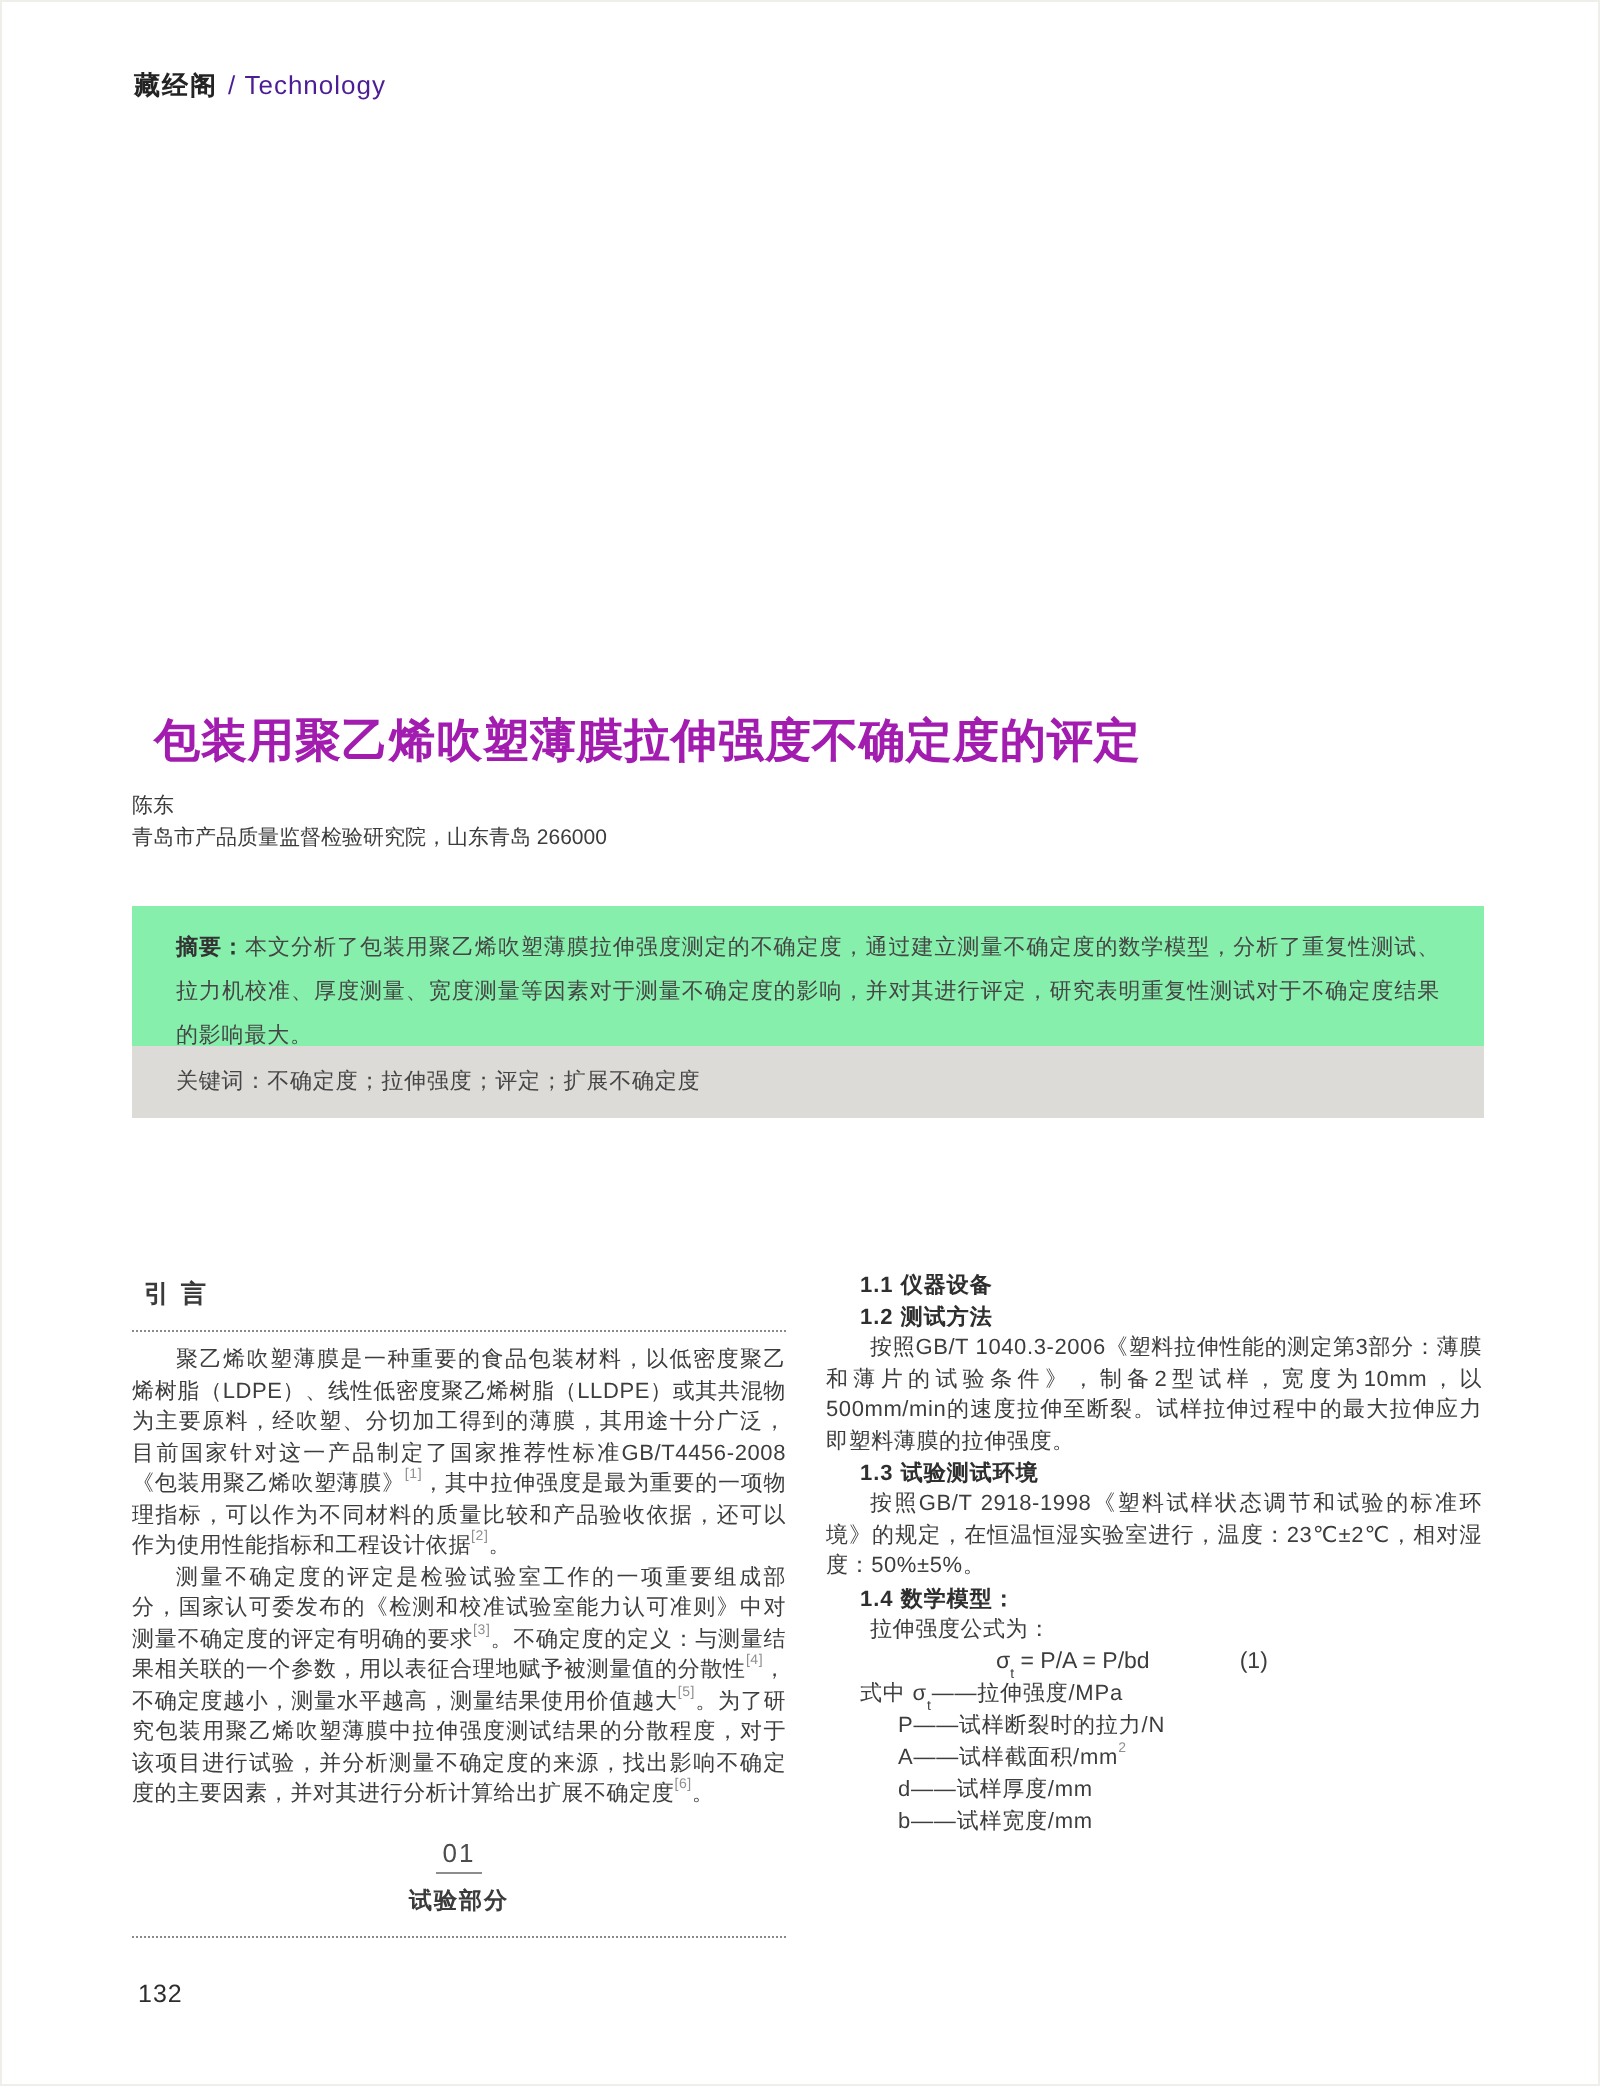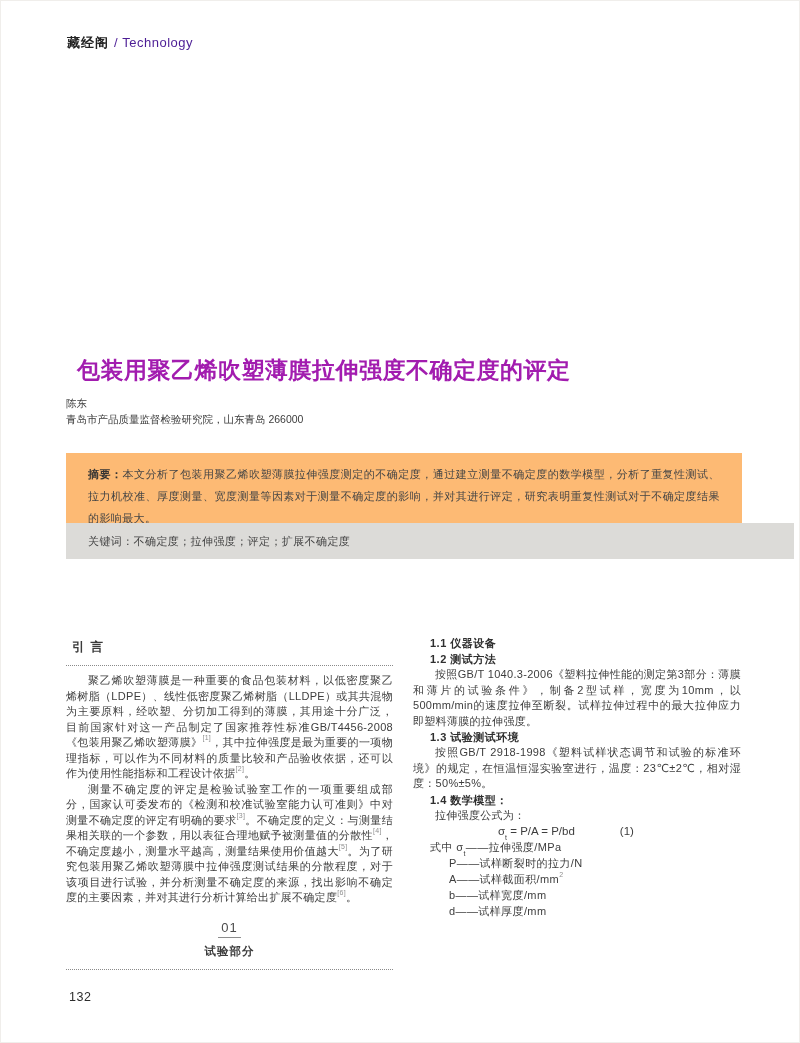--- a/index.html
+++ b/index.html
@@ -15,23 +15,23 @@
   .brand{font-weight:bold;color:#232323;letter-spacing:1px;}
   .brand-suffix{color:#4c1d95;margin-left:5px;letter-spacing:0.5px;}
 
   
   .title{position:absolute;left:64px;top:342px;margin:12px;
     font-size:23px;font-weight:bold;color:#a21caf;letter-spacing:0.5px;white-space:nowrap;}
   .byline{position:absolute;left:65px;top:394px;font-size:10.5px;color:#3c3c3c;line-height:16px;}
 
   
   .abstract-box{position:absolute;left:65px;top:452px;width:676px;box-sizing:border-box;
-    background:#fdba74;padding:10px 22px;font-size:11px;line-height:22px;
+    background:#86efac;padding:10px 22px;font-size:11px;line-height:22px;
     text-align:justify;color:#454545;letter-spacing:0.4px;}
-  .keywords-box{position:absolute;left:65px;top:522px;width:728px;box-sizing:border-box;
+  .keywords-box{position:absolute;left:65px;top:522px;width:676px;box-sizing:border-box;
     background:#dcdbd8;padding:11px 22px;font-size:11px;line-height:14px;
     color:#454545;letter-spacing:0.4px;}
   .box-label{font-weight:bold;color:#333;}
 
   
   .columns{position:absolute;left:65px;top:632px;width:675px;display:flex;gap:20px;}
   .col{box-sizing:border-box;}
   .col-left{width:327px;}
   .col-right{width:328px;padding-top:2px;}
 
@@ -109,21 +109,21 @@
       <h3 class="sec-head">1.4 数学模型：</h3>
       <p class="body-para"><span>拉伸强度公式为：</span></p>
 
       <div class="formula-line">
         <span><span>σ</span><sub>t</sub><span> = P/A = P/bd</span></span><span class="fnum">(1)</span>
       </div>
 
       <div class="def-line first"><span>式中 σ</span><sub>t</sub><span>——拉伸强度/MPa</span></div>
       <div class="def-line"><span>P——试样断裂时的拉力/N</span></div>
       <div class="def-line"><span>A——试样截面积/mm</span><sup>2</sup></div>
+      <div class="def-line"><span>d——试样厚度/mm</span></div>
       <div class="def-line"><span>b——试样宽度/mm</span></div>
-      <div class="def-line"><span>d——试样厚度/mm</span></div>
     </div>
 
   </div>
 
   <div class="footer">132</div>
 
 </div>
 
 </body></html>

